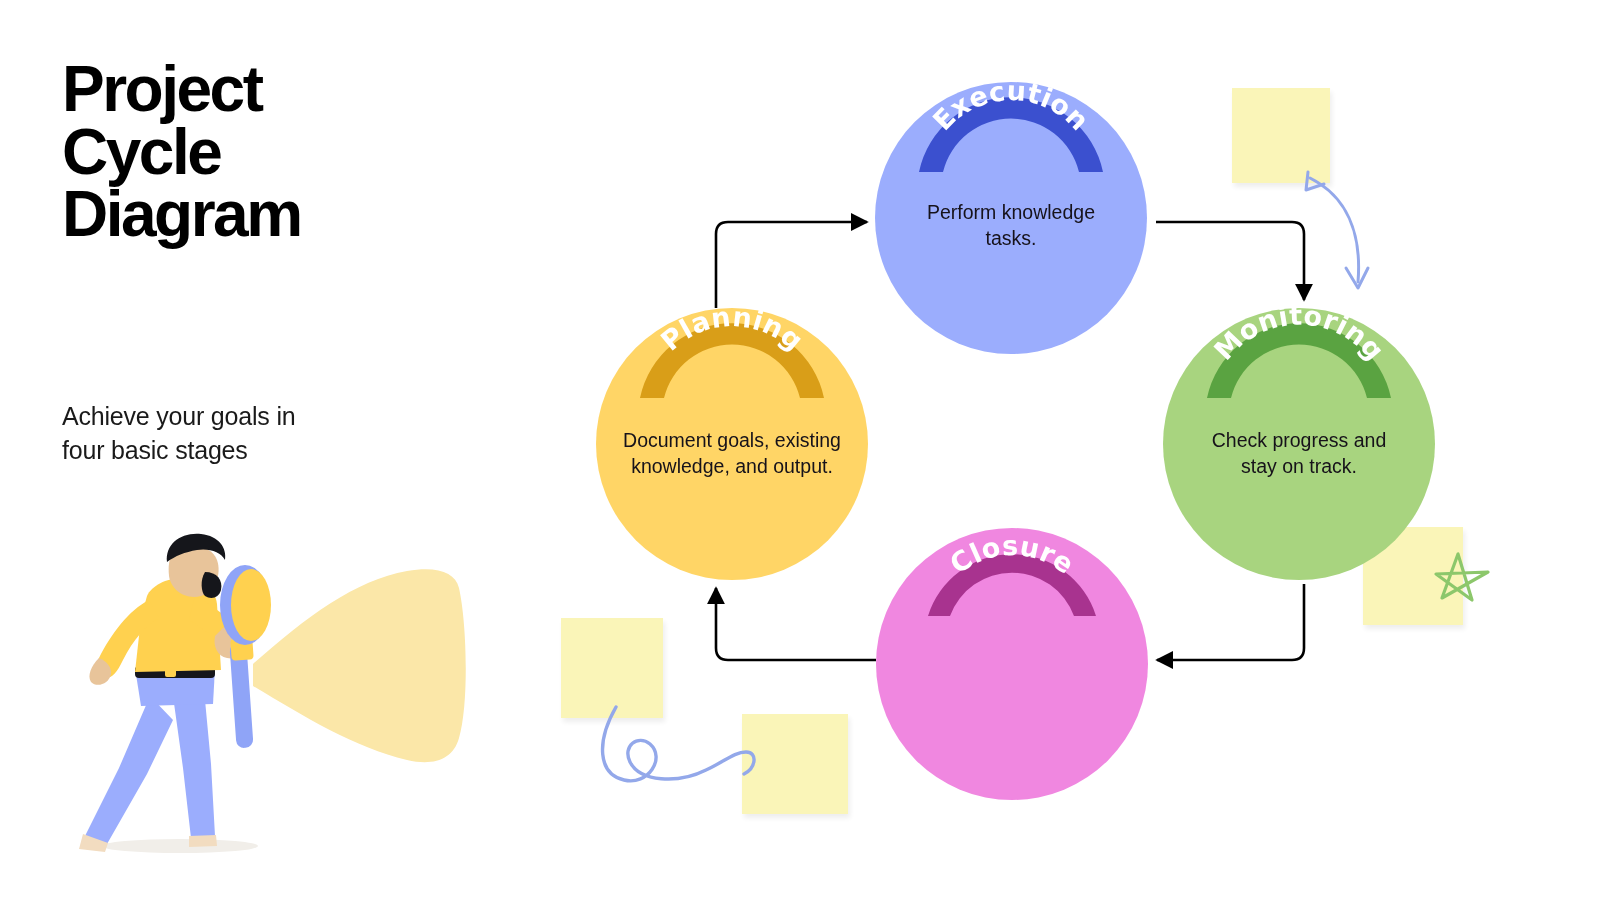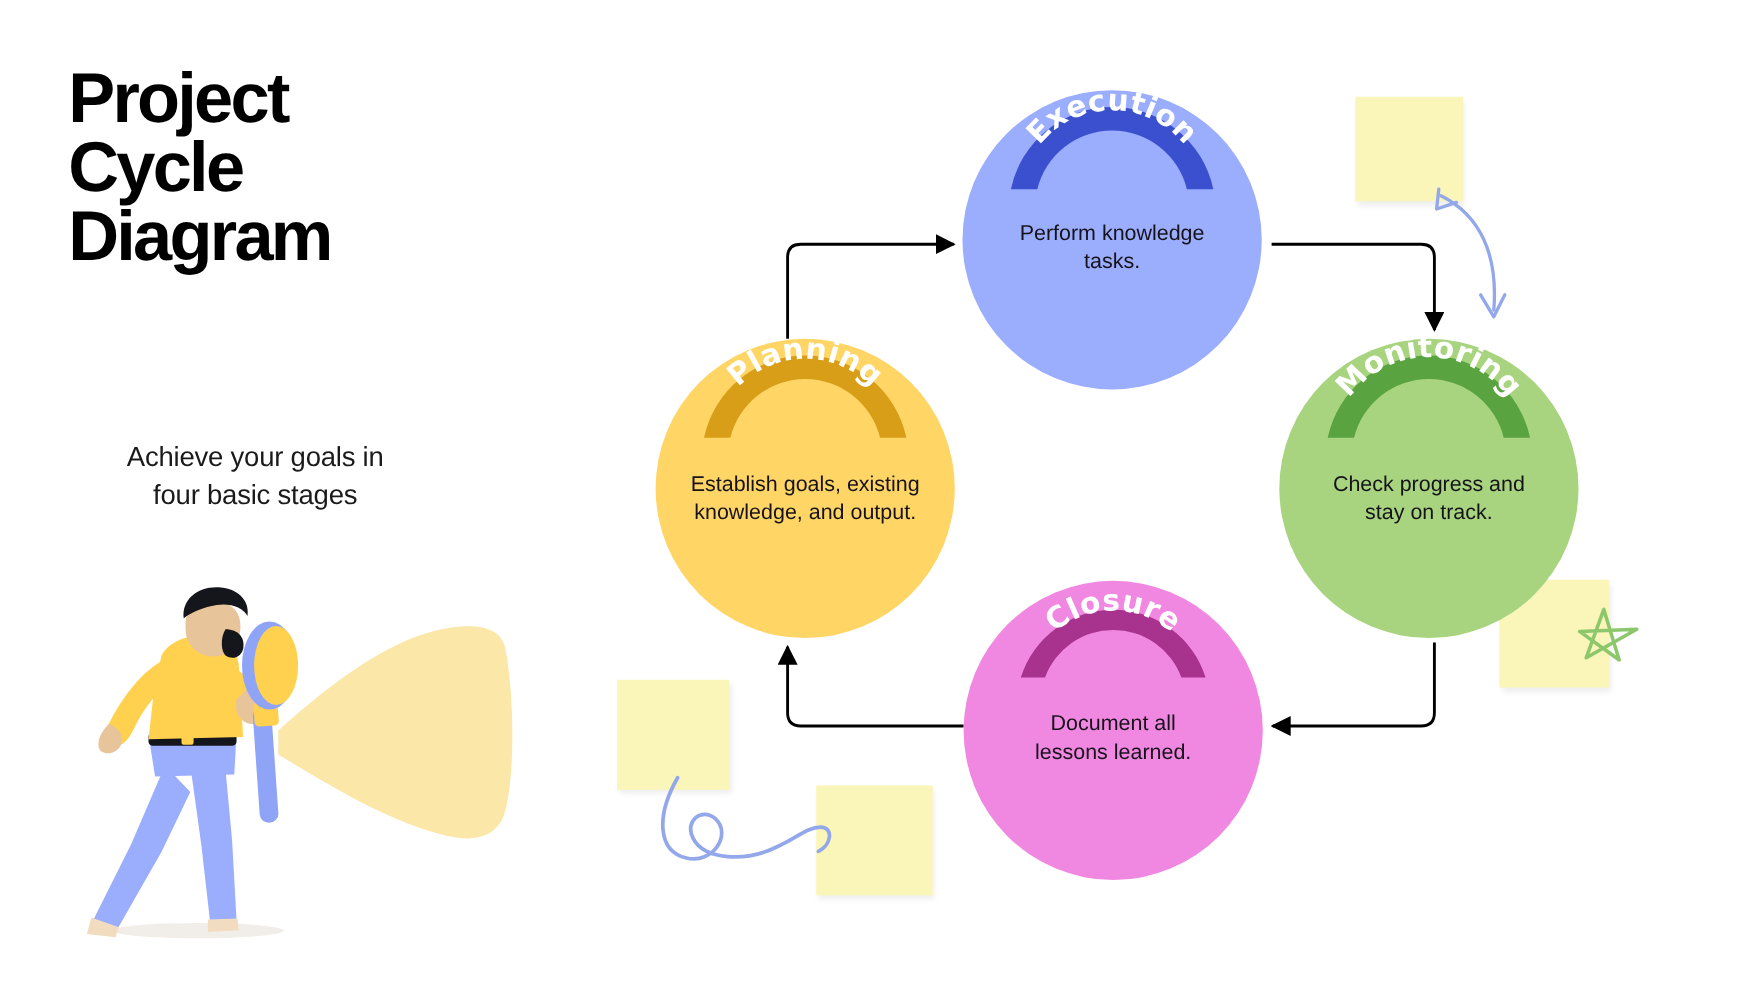--- a/index.html
+++ b/index.html
@@ -6,21 +6,21 @@
   body{width:1604px;height:903px;position:relative;overflow:hidden;
        font-family:"Liberation Sans","DejaVu Sans",sans-serif;}
   .stage{position:absolute;inset:0;width:1604px;height:903px;}
 
   
   #title-block{position:absolute;left:62px;top:58px;width:430px;}
   #page-title{font-size:64px;line-height:0.98;font-weight:700;color:#000;
               letter-spacing:-2.5px;margin:0;white-space:pre-line;}
   #subtitle{position:absolute;left:62px;top:400px;width:340px;margin:0;
             font-size:25px;line-height:1.35;color:#1a1a1a;font-weight:400;
-            white-space:pre-line;letter-spacing:-0.2px;text-align:center;}
+            white-space:pre-line;letter-spacing:-0.2px;}
 
   #illustration{position:absolute;left:55px;top:468px;width:430px;height:390px;}
 
   
   #diagram{position:absolute;left:520px;top:0;width:1084px;height:903px;}
   .node{position:absolute;border-radius:50%;display:flex;align-items:center;
         justify-content:center;}
   .node-desc{position:absolute;width:84%;left:8%;text-align:center;
              font-size:19.5px;line-height:1.32;color:#16121a;white-space:pre-line;}
 
@@ -140,21 +140,21 @@
     <div class="node" id="node-planning">
       <svg class="banner" viewBox="0 0 196 74">
         <defs>
             <path id="arcP" d="M 16 66 A 84 84 0 0 1 180 66"></path>
           </defs>
         <path d="M 6 72 A 94 94 0 0 1 190 72 L 166 72 A 70 70 0 0 0 30 72 Z" fill="#D99E18"></path>
         <text text-anchor="middle">
           <textPath href="#arcP" startOffset="50%" dy="-8">Planning</textPath>
         </text>
       </svg>
-      <div class="node-desc">Establish goals, existing
+      <div class="node-desc">Document goals, existing
 knowledge, and output.</div>
     </div>
 
     <div class="node" id="node-execution">
       <svg class="banner" viewBox="0 0 196 74">
         <defs>
             <path id="arcE" d="M 16 66 A 84 84 0 0 1 180 66"></path>
           </defs>
         <path d="M 6 72 A 94 94 0 0 1 190 72 L 166 72 A 70 70 0 0 0 30 72 Z" fill="#3B50CF"></path>
         <text text-anchor="middle">
@@ -182,18 +182,16 @@
     <div class="node" id="node-closure">
       <svg class="banner" viewBox="0 0 196 74">
         <defs>
             <path id="arcC" d="M 22 64 A 80 80 0 0 1 174 64"></path>
           </defs>
         <path d="M 14 70 A 88 88 0 0 1 182 70 L 160 70 A 66 66 0 0 0 36 70 Z" fill="#A8338F"></path>
         <text text-anchor="middle">
           <textPath href="#arcC" startOffset="50%" dy="-8">Closure</textPath>
         </text>
       </svg>
-      <div class="node-desc">Document all
-lessons learned.</div>
     </div>
 
   </div>
 </div>
 
 </body></html>

